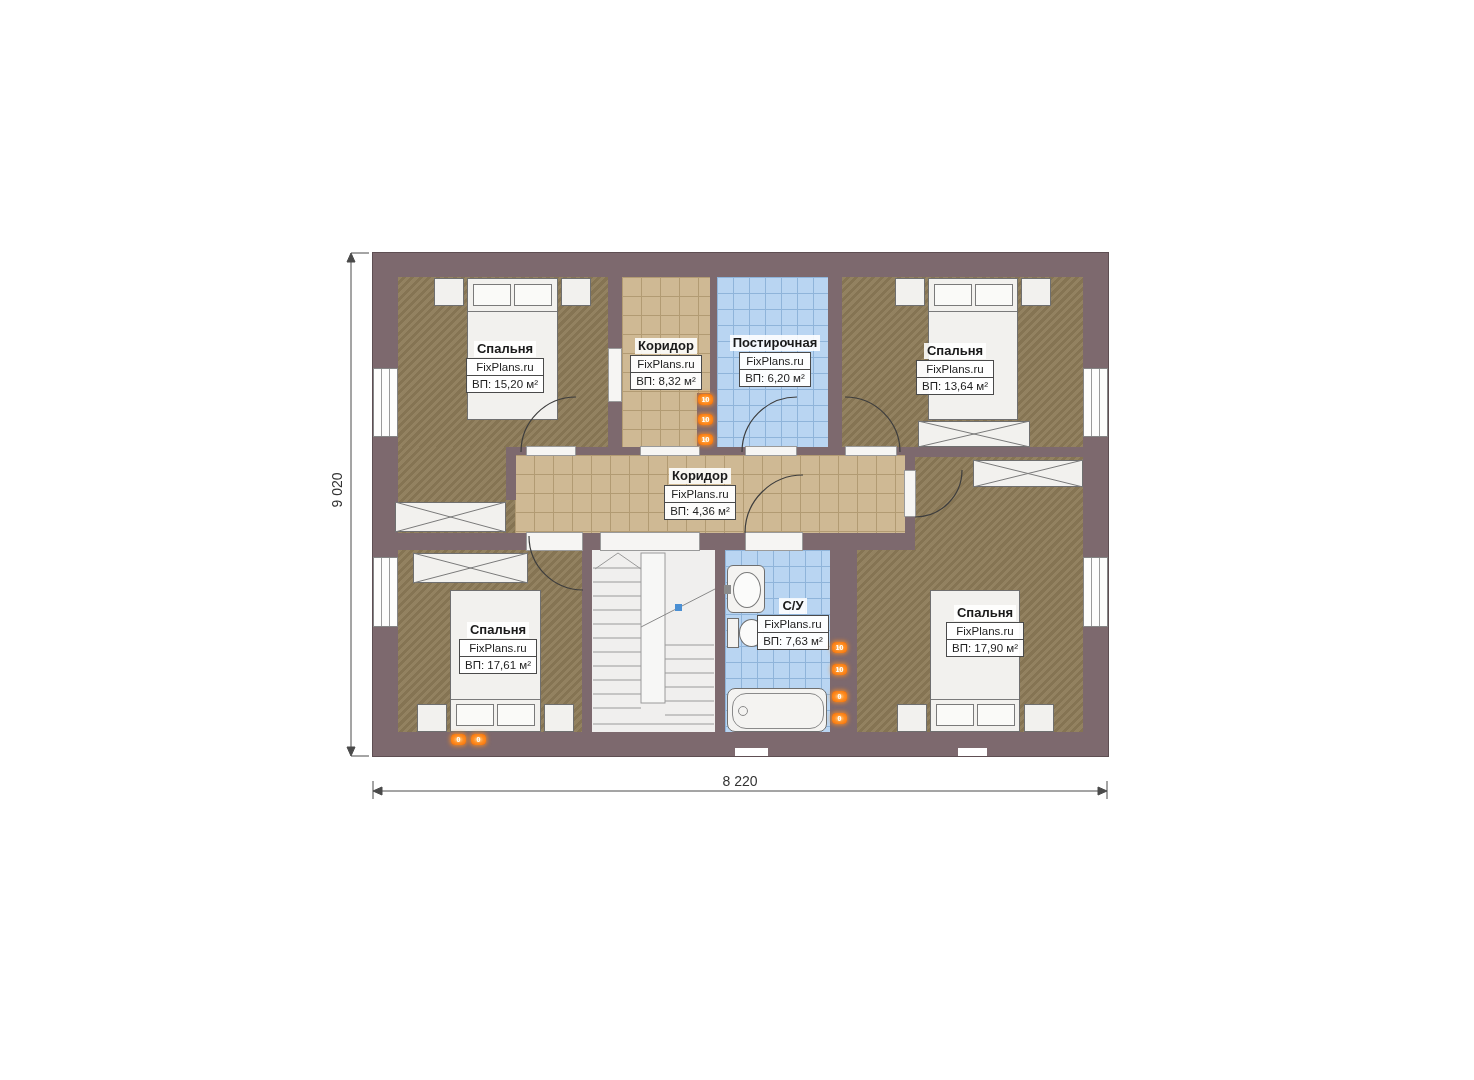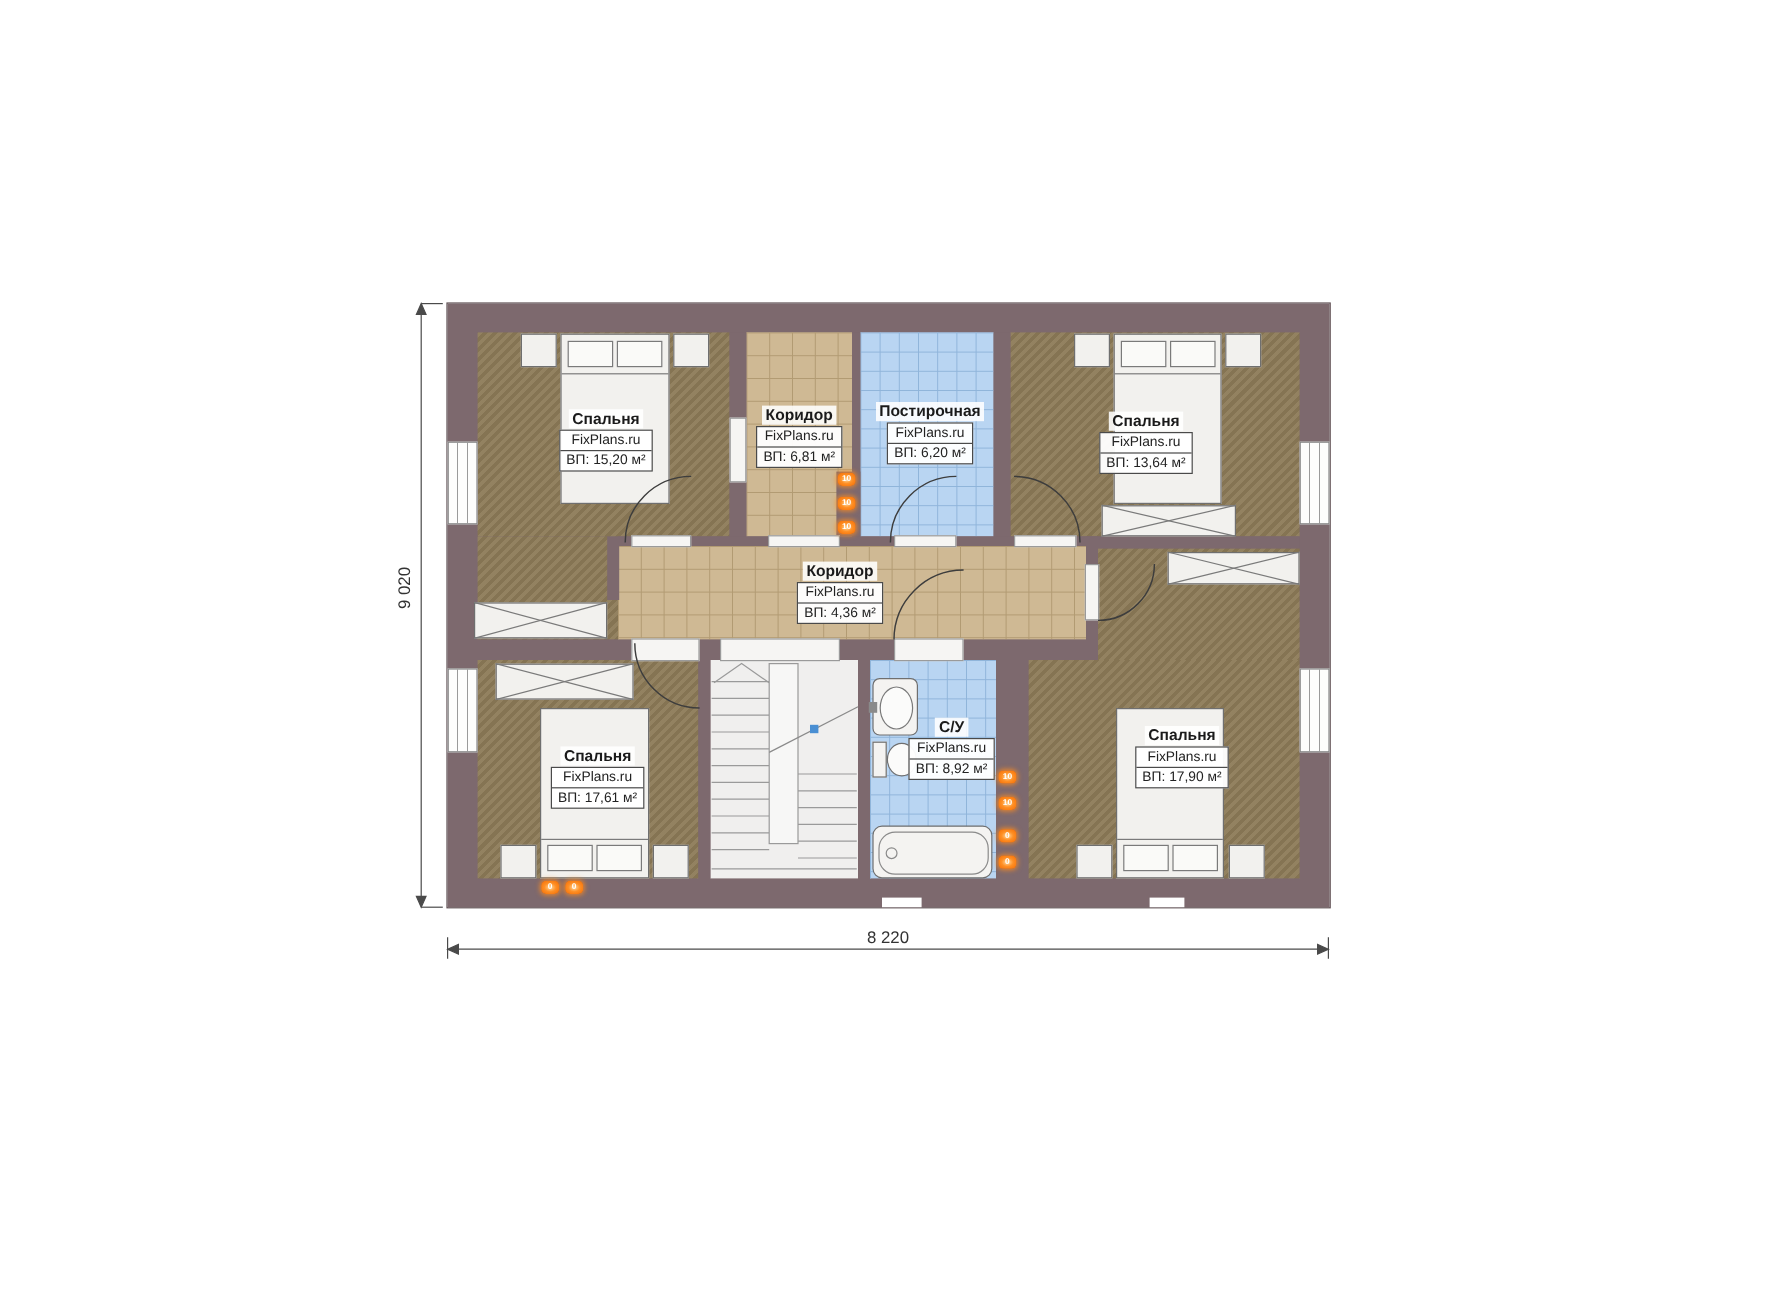--- a/index.html
+++ b/index.html
@@ -149,21 +149,21 @@
       <div class="rname">Спальня</div>
       <div class="rbox">
         <div class="rbrand">FixPlans.ru</div>
         <div class="rarea">ВП: 15,20 м²</div>
       </div>
     </div>
     <div class="rlabel" style="left:233px;top:85px;width:120px;">
       <div class="rname">Коридор</div>
       <div class="rbox">
         <div class="rbrand">FixPlans.ru</div>
-        <div class="rarea">ВП: 6,81 м²</div>
+        <div class="rarea">ВП: 8,32 м²</div>
       </div>
     </div>
     <div class="rlabel" style="left:337px;top:82px;width:130px;">
       <div class="rname">Постирочная</div>
       <div class="rbox">
         <div class="rbrand">FixPlans.ru</div>
         <div class="rarea">ВП: 6,20 м²</div>
       </div>
     </div>
     <div class="rlabel" style="left:512px;top:90px;width:140px;">
@@ -184,21 +184,21 @@
       <div class="rname">Спальня</div>
       <div class="rbox">
         <div class="rbrand">FixPlans.ru</div>
         <div class="rarea">ВП: 17,61 м²</div>
       </div>
     </div>
     <div class="rlabel" style="left:360px;top:345px;width:120px;">
       <div class="rname">С/У</div>
       <div class="rbox">
         <div class="rbrand">FixPlans.ru</div>
-        <div class="rarea">ВП: 8,92 м²</div>
+        <div class="rarea">ВП: 7,63 м²</div>
       </div>
     </div>
     <div class="rlabel" style="left:542px;top:352px;width:140px;">
       <div class="rname">Спальня</div>
       <div class="rbox">
         <div class="rbrand">FixPlans.ru</div>
         <div class="rarea">ВП: 17,90 м²</div>
       </div>
     </div>
   </div>

